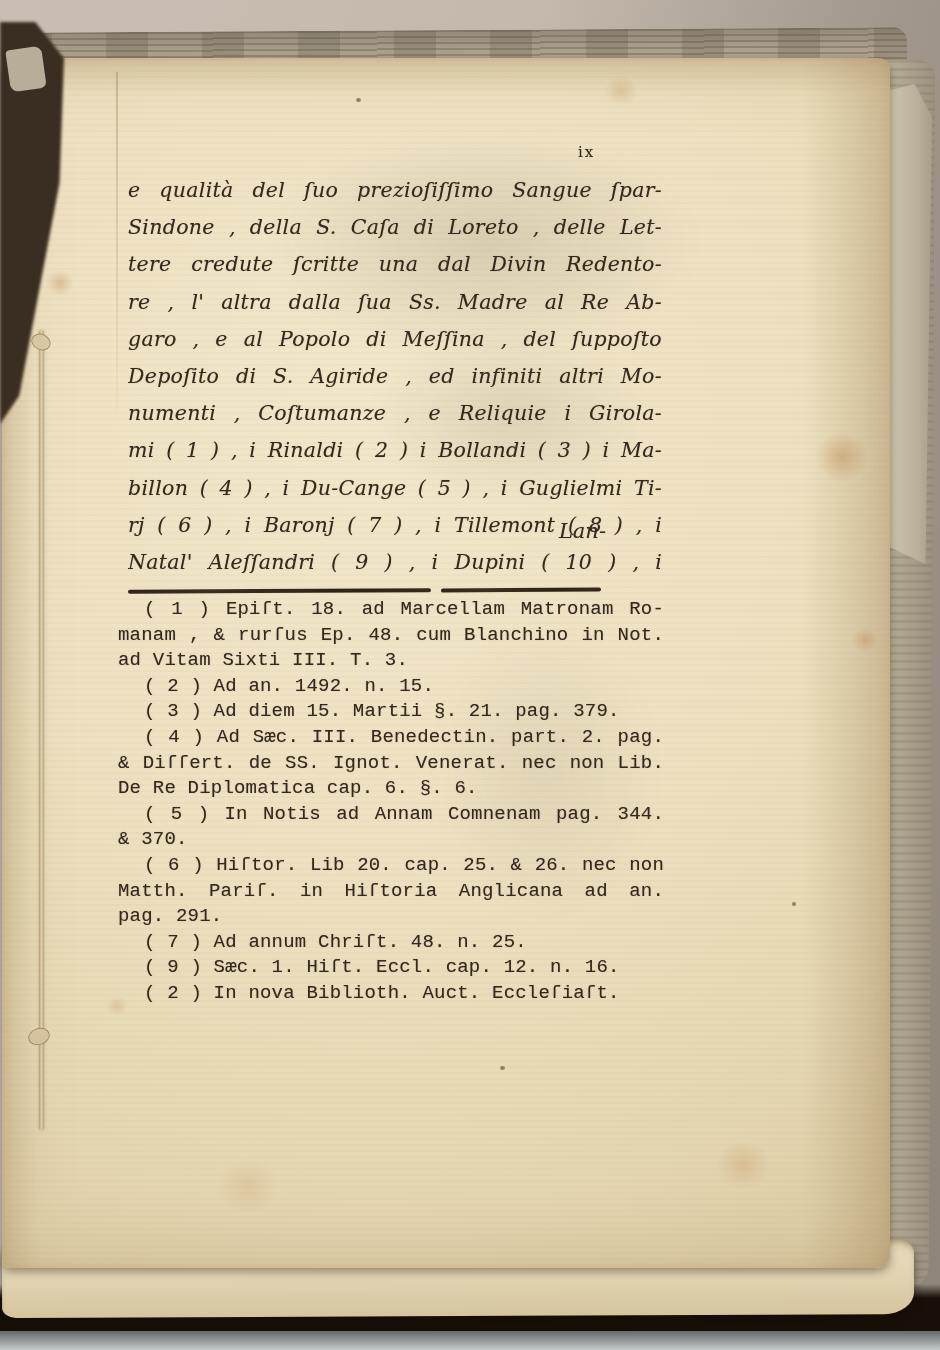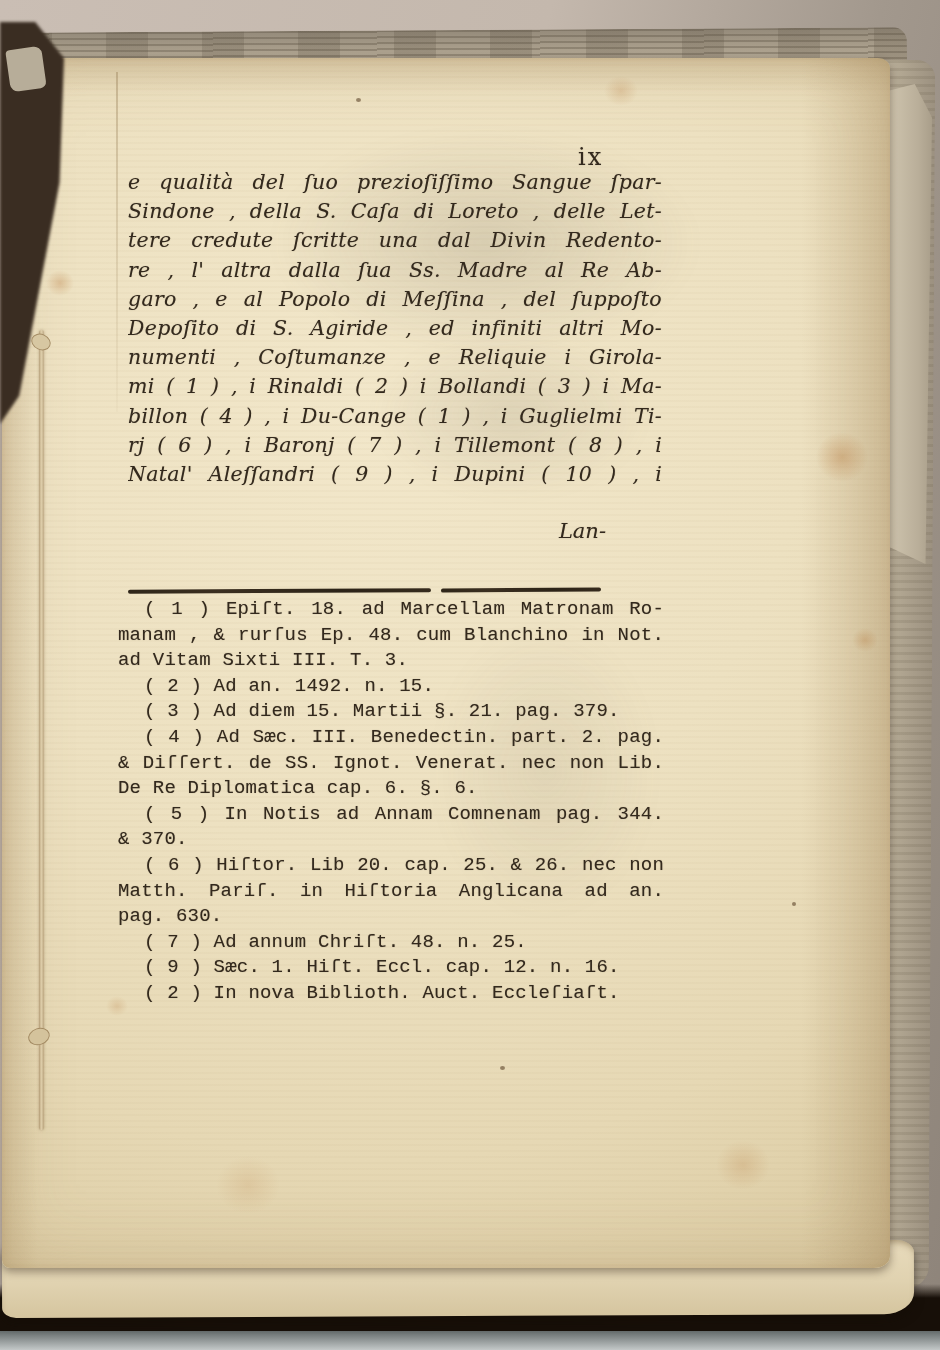--- a/index.html
+++ b/index.html
@@ -84,23 +84,23 @@
   .s5{left:216px;top:1156px;width:64px;height:58px;background:radial-gradient(closest-side,rgba(176,110,48,.14),rgba(176,110,48,0));}
   .s6{left:852px;top:628px;width:26px;height:24px;background:radial-gradient(closest-side,rgba(176,110,48,.28),rgba(176,110,48,0));}
   .s7{left:106px;top:996px;width:22px;height:20px;background:radial-gradient(closest-side,rgba(176,110,48,.20),rgba(176,110,48,0));}
   .speck{width:5px;height:4px;background:rgba(80,55,30,.55);border-radius:50%;}
   .p1{left:500px;top:1066px;}
   .p2{left:356px;top:98px;}
   .p3{left:792px;top:902px;width:4px;height:4px;}
 
   
   .ink{color:#33291d;z-index:9;text-shadow:0 0 1px rgba(51,41,29,.35);}
-  .page-number{left:578px;top:143px;width:60px;font-size:24px;letter-spacing:2px;}
+  .page-number{left:578px;top:143px;width:60px;font-size:15px;letter-spacing:2px;}
   .main-text{left:128px;top:168px;width:534px;font-style:italic;font-size:20.5px;}
-  .mt-line{position:static;height:29.2px;line-height:29.2px;text-align:justify;text-align-last:justify;overflow:hidden;letter-spacing:.3px;}
+  .mt-line{position:static;height:29.2px;line-height:29.2px;text-align:justify;text-align-last:justify;overflow:hidden;letter-spacing:.3px;margin-top:8px;}
   .catchword{left:128px;top:519px;width:478px;text-align:right;font-style:italic;font-size:21px;}
   .rule{height:4px;background:linear-gradient(90deg,#2f2619,#3a2e1f 30%,#2c2317 70%,#352a1c);border-radius:2px;z-index:9;}
   .rule-l{left:128px;top:589px;width:303px;transform:rotate(-0.25deg);}
   .rule-r{left:441px;top:588px;width:160px;transform:rotate(-0.45deg);}
   .footnotes{left:118px;top:597px;width:546px;font-size:19px;}
   .fn{position:static;}
   .fn-line{position:static;height:25.6px;line-height:25.6px;overflow:hidden;letter-spacing:.2px;font-family:Liberation Mono, monospace;}
   .fn-line.fi{text-indent:26px;}
   .fn-line.just{text-align:justify;text-align-last:justify;}
 </style>
@@ -143,21 +143,21 @@
 
   <div class="ink main-text">
     <div class="mt-line">e qualità del ſuo prezioſiſſimo Sangue ſpar-</div>
     <div class="mt-line">Sindone , della S. Caſa di Loreto , delle Let-</div>
     <div class="mt-line">tere credute ſcritte una dal Divin Redento-</div>
     <div class="mt-line">re , l' altra dalla ſua Ss. Madre al Re Ab-</div>
     <div class="mt-line">garo , e al Popolo di Meſſina , del ſuppoſto</div>
     <div class="mt-line">Depoſito di S. Agiride , ed infiniti altri Mo-</div>
     <div class="mt-line">numenti , Coſtumanze , e Reliquie i Girola-</div>
     <div class="mt-line">mi ( 1 ) , i Rinaldi ( 2 ) i Bollandi ( 3 ) i Ma-</div>
-    <div class="mt-line">billon ( 4 ) , i Du-Cange ( 1 ) , i Guglielmi Ti-</div>
+    <div class="mt-line">billon ( 4 ) , i Du-Cange ( 5 ) , i Guglielmi Ti-</div>
     <div class="mt-line">rj ( 6 ) , i Baronj ( 7 ) , i Tillemont ( 8 ) , i</div>
     <div class="mt-line">Natal' Aleſſandri ( 9 ) , i Dupini ( 10 ) , i</div>
   </div>
 
   <div class="ink catchword">Lan-</div>
 
   <div class="rule rule-l"></div>
   <div class="rule rule-r"></div>
 
   <div class="ink footnotes">
@@ -177,21 +177,21 @@
       <div class="fn-line just">&amp; Diſſert. de SS. Ignot. Venerat. nec non Lib. 1.</div>
       <div class="fn-line">De Re Diplomatica cap. 6. §. 6.</div>
     </div>
     <div class="fn">
       <div class="fn-line fi just">( 5 ) In Notis ad Annam Comnenam pag. 344.</div>
       <div class="fn-line">&amp; 370.</div>
     </div>
     <div class="fn">
       <div class="fn-line fi just">( 6 ) Hiſtor. Lib 20. cap. 25. &amp; 26. nec non</div>
       <div class="fn-line just">Matth. Pariſ. in Hiſtoria Anglicana ad an. 1241.</div>
-      <div class="fn-line">pag. 630.</div>
+      <div class="fn-line">pag. 291.</div>
     </div>
     <div class="fn">
       <div class="fn-line fi">( 7 ) Ad annum Chriſt. 48. n. 25.</div>
     </div>
     <div class="fn">
       <div class="fn-line fi">( 9 ) Sæc. 1. Hiſt. Eccl. cap. 12. n. 16.</div>
     </div>
     <div class="fn">
       <div class="fn-line fi">( 2 ) In nova Biblioth. Auct. Eccleſiaſt. pag. 6.</div>
     </div>

